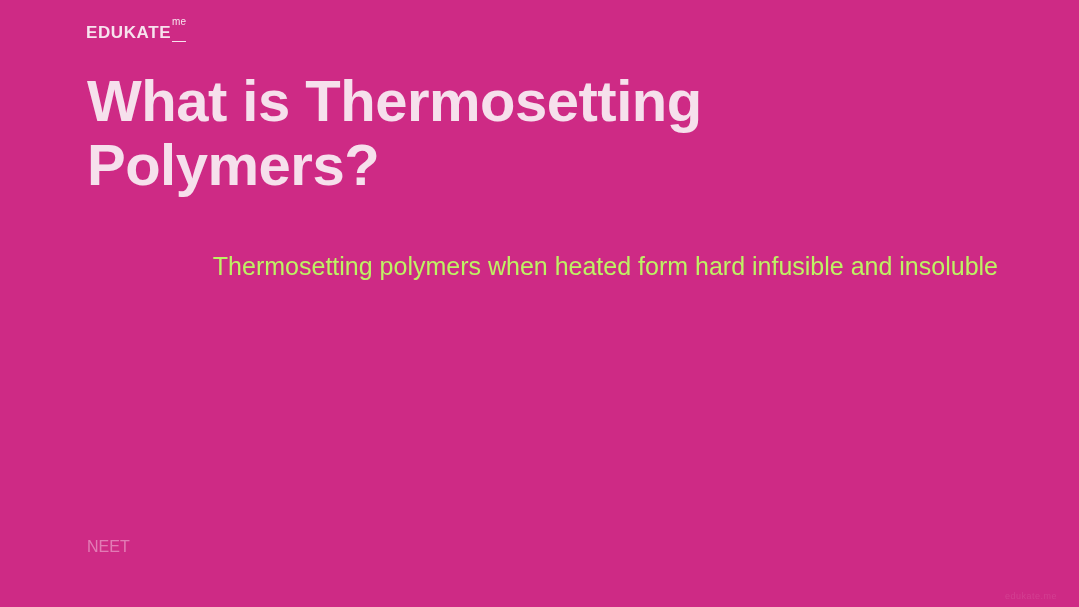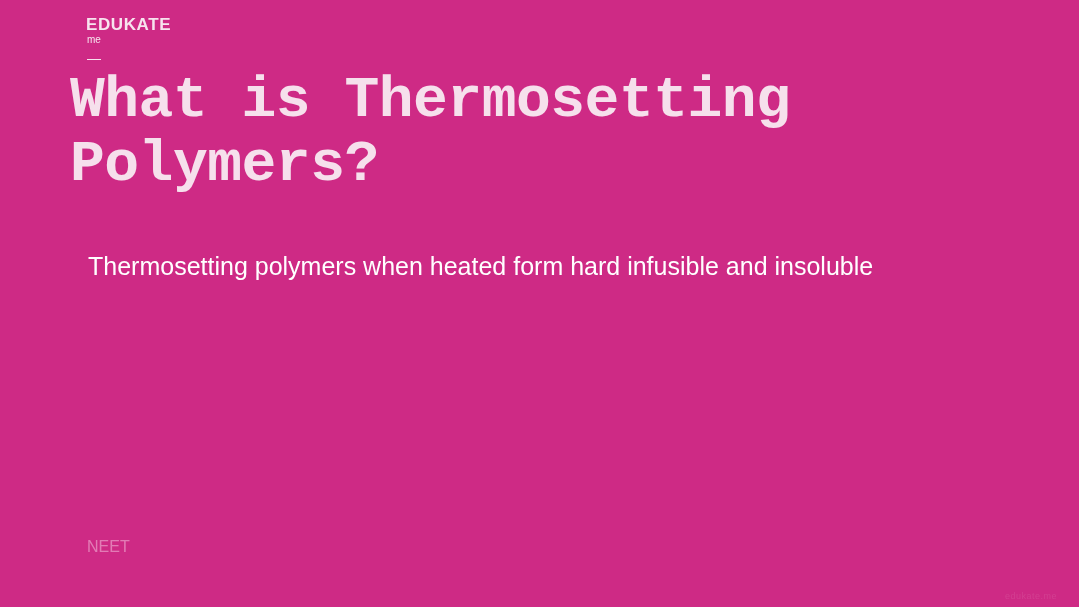--- a/index.html
+++ b/index.html
@@ -20,24 +20,23 @@
     background: #ce2a85;
     box-sizing: border-box;
   }
 
   
   .brand {
     position: absolute;
     left: 86px;
     top: 16px;
     display: inline-flex;
-    align-items: flex-start;
+    align-items: flex-end;
     line-height: 1;
     user-select: none;
-    flex-direction: column;
   }
   .brand-word {
     font-size: 17px;
     font-weight: bold;
     letter-spacing: 0.6px;
     color: #f7e3ee;
     line-height: 18px;
     display: inline-block;
   }
   .brand-sup {
@@ -48,43 +47,43 @@
     display: inline-block;
     margin-left: 1px;
     margin-top: 1px;
     border-bottom: 1.5px solid #f7e3ee;
     padding-bottom: 14px;
   }
 
   
   .title {
     position: absolute;
-    left: 70px;
+    left: 87px;
     top: 69px;
     width: 760px;
     margin: 0;
     font-size: 58px;
     font-weight: bold;
     line-height: 64px;
     letter-spacing: -0.5px;
     color: #f6e0ec;
-    font-family: Liberation Mono, monospace;
   }
 
   
   .body-copy {
     position: absolute;
     left: 88px;
     top: 250px;
     width: 910px;
     margin: 0;
     font-size: 25px;
     font-weight: normal;
     line-height: 32px;
-    color: #ffffff;
+    color: #bef264;
+    text-align: right;
   }
   .body-copy .line {
     display: block;
   }
 
   
   .footer-meta {
     position: absolute;
     left: 87px;
     top: 534px;

